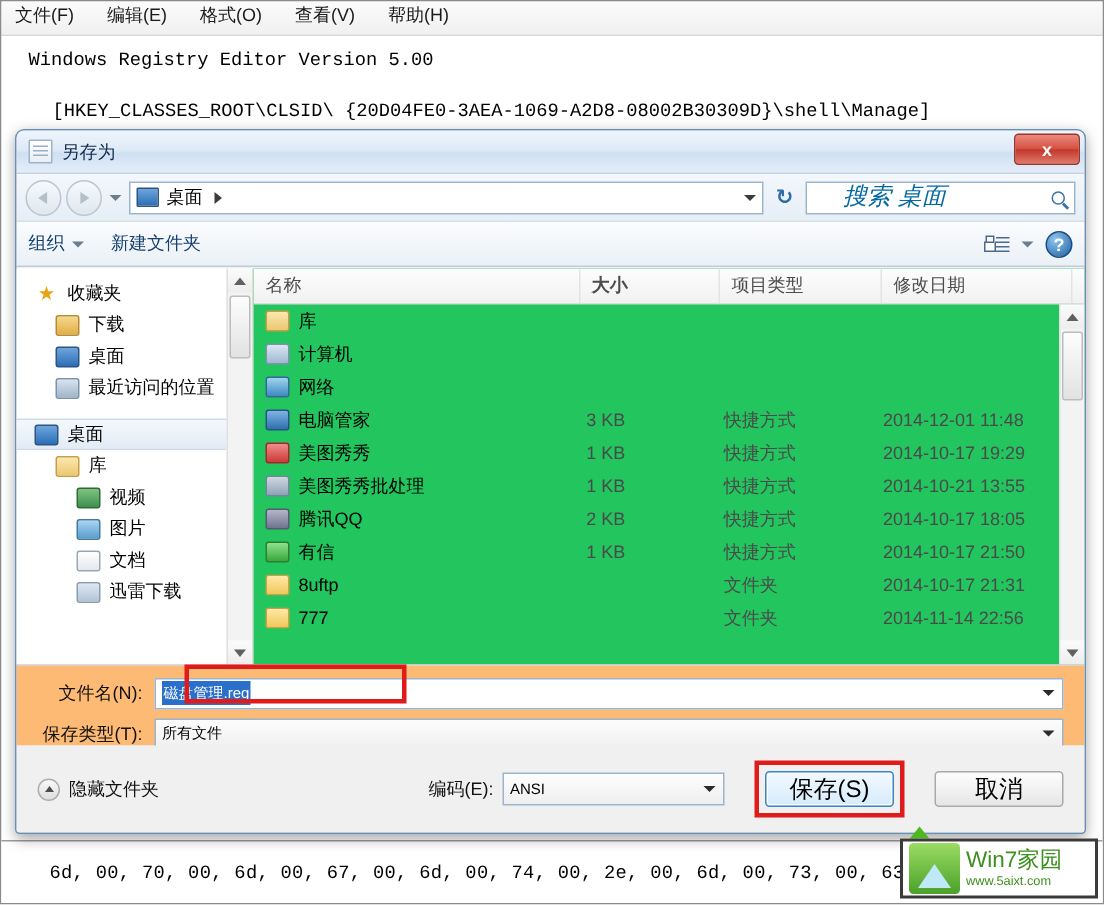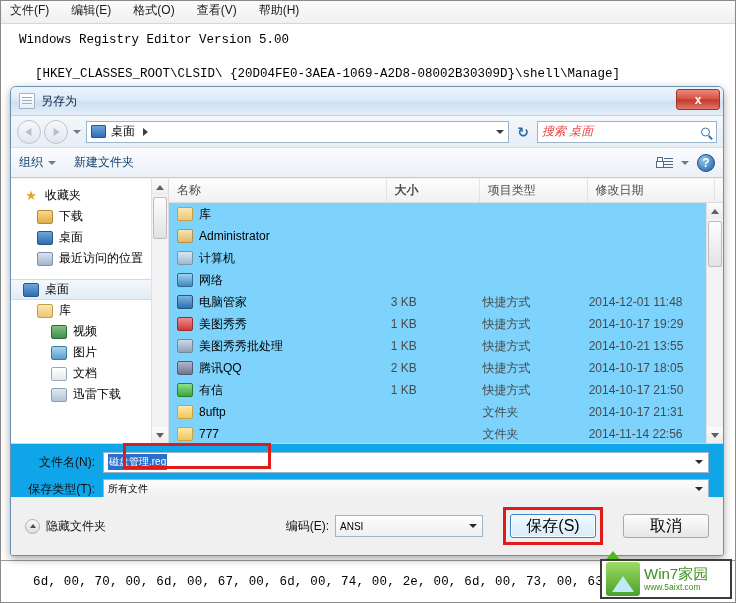--- a/index.html
+++ b/index.html
@@ -151,21 +151,21 @@
     color:#2d6ca8; font-size: 14px; font-weight: bold;
   }
   .search-box {
     width: 180px; height: 22px;
     background: #fff;
     border: 1px solid #9cb4cc;
     display: flex; align-items: center;
     padding: 0 4px;
     position: relative;
   }
-  .search-ph { font-size: 12px; color: #ef4444; font-style: italic; }
+  .search-ph { font-size: 16px; color: #0369a1; font-style: italic; margin-left: 20px; }
   .search-ico {
     position:absolute; right:6px; top:50%; transform:translateY(-50%);
     width:9px;height:9px;border:1.6px solid #3a73a8;border-radius:50%;
   }
   .search-ico:after{
     content:""; position:absolute; right:-4px; bottom:-3px;
     width:5px;height:1.6px;background:#3a73a8;transform:rotate(45deg);
   }
 
   .dlg-toolbar {
@@ -259,21 +259,21 @@
   .ico-comp { background: linear-gradient(#dbe7f3,#9fb8d0); border:1px solid #7b93ab; }
   .ico-net { background: linear-gradient(#9fd4f0,#3e89bf); border:1px solid #2f6b96; }
   .ico-folder { background: linear-gradient(#ffe9a8,#f0c75a); border:1px solid #c9a244; }
   .ico-app1 { background: linear-gradient(#7db4e5,#2f6fae); border:1px solid #25567f; }
   .ico-app2 { background: linear-gradient(#f08c8c,#cc3a3a); border:1px solid #9e2b2b; }
   .ico-app3 { background: linear-gradient(#cfd8e2,#8fa3b7); border:1px solid #72879b; }
   .ico-app4 { background: linear-gradient(#b5b5c8,#6f7590); border:1px solid #545a73; }
   .ico-app5 { background: linear-gradient(#8fe08f,#3aa83a); border:1px solid #2c7f2c; }
 
   .filepane {
-    flex: 1; position: relative; background: #7dd3fc; overflow: hidden;
+    flex: 1; position: relative; background: #22c55e; overflow: hidden;
   }
   .fp-header {
     height: 24px;
     background: linear-gradient(#fdfdfd,#f1f1f1);
     border-bottom: 1px solid #dcdcdc;
     display: flex; align-items: center;
     font-size: 12px; color: #4c4c4c;
   }
   .fp-col { padding-left: 8px; border-right: 1px solid #e3e3e3; height:100%; display:flex; align-items:center; }
   .c-name { width: 222px; }
@@ -298,21 +298,21 @@
   .fp-thumb{
     position:absolute; left:1px; right:1px; top:18px; height:46px;
     background: linear-gradient(#fdfdfd,#e2e2e2);
     border:1px solid #bdbdbd; border-radius:2px;
   }
 
   
   .dlg-form {
     position: absolute; left: 0; right: 0; bottom: 58px;
     height: 54px;
-    background: #0ea5e9;
+    background: #fdba74;
     border-top: 1px solid #d4d4d4;
     padding: 6px 14px 0 14px;
   }
   .form-row { display:flex; align-items:center; height: 24px; margin-bottom: 3px; }
   .form-label { width: 78px; font-size: 12px; color: #111; text-align: right; padding-right: 8px; }
   .form-field {
     flex: 1; height: 21px; background: #fff;
     border: 1px solid #9cb4cc;
     display: flex; align-items: center; padding: 0 4px;
     position: relative;
@@ -533,29 +533,20 @@
           <div class="fp-col c-size">大小</div>
           <div class="fp-col c-type">项目类型</div>
           <div class="fp-col c-date">修改日期</div>
           <div class="fp-col c-rest"></div>
         </div>
         <div class="fp-rows">
             <div class="fp-row">
               <div class="cell name">
                 <span class="ico ico-lib"></span>
                 <span>库</span>
-              </div>
-              <div class="cell size"></div>
-              <div class="cell type"></div>
-              <div class="cell date"></div>
-            </div>
-            <div class="fp-row">
-              <div class="cell name">
-                <span class="ico ico-user"></span>
-                <span>Administrator</span>
               </div>
               <div class="cell size"></div>
               <div class="cell type"></div>
               <div class="cell date"></div>
             </div>
             <div class="fp-row">
               <div class="cell name">
                 <span class="ico ico-comp"></span>
                 <span>计算机</span>
               </div>

